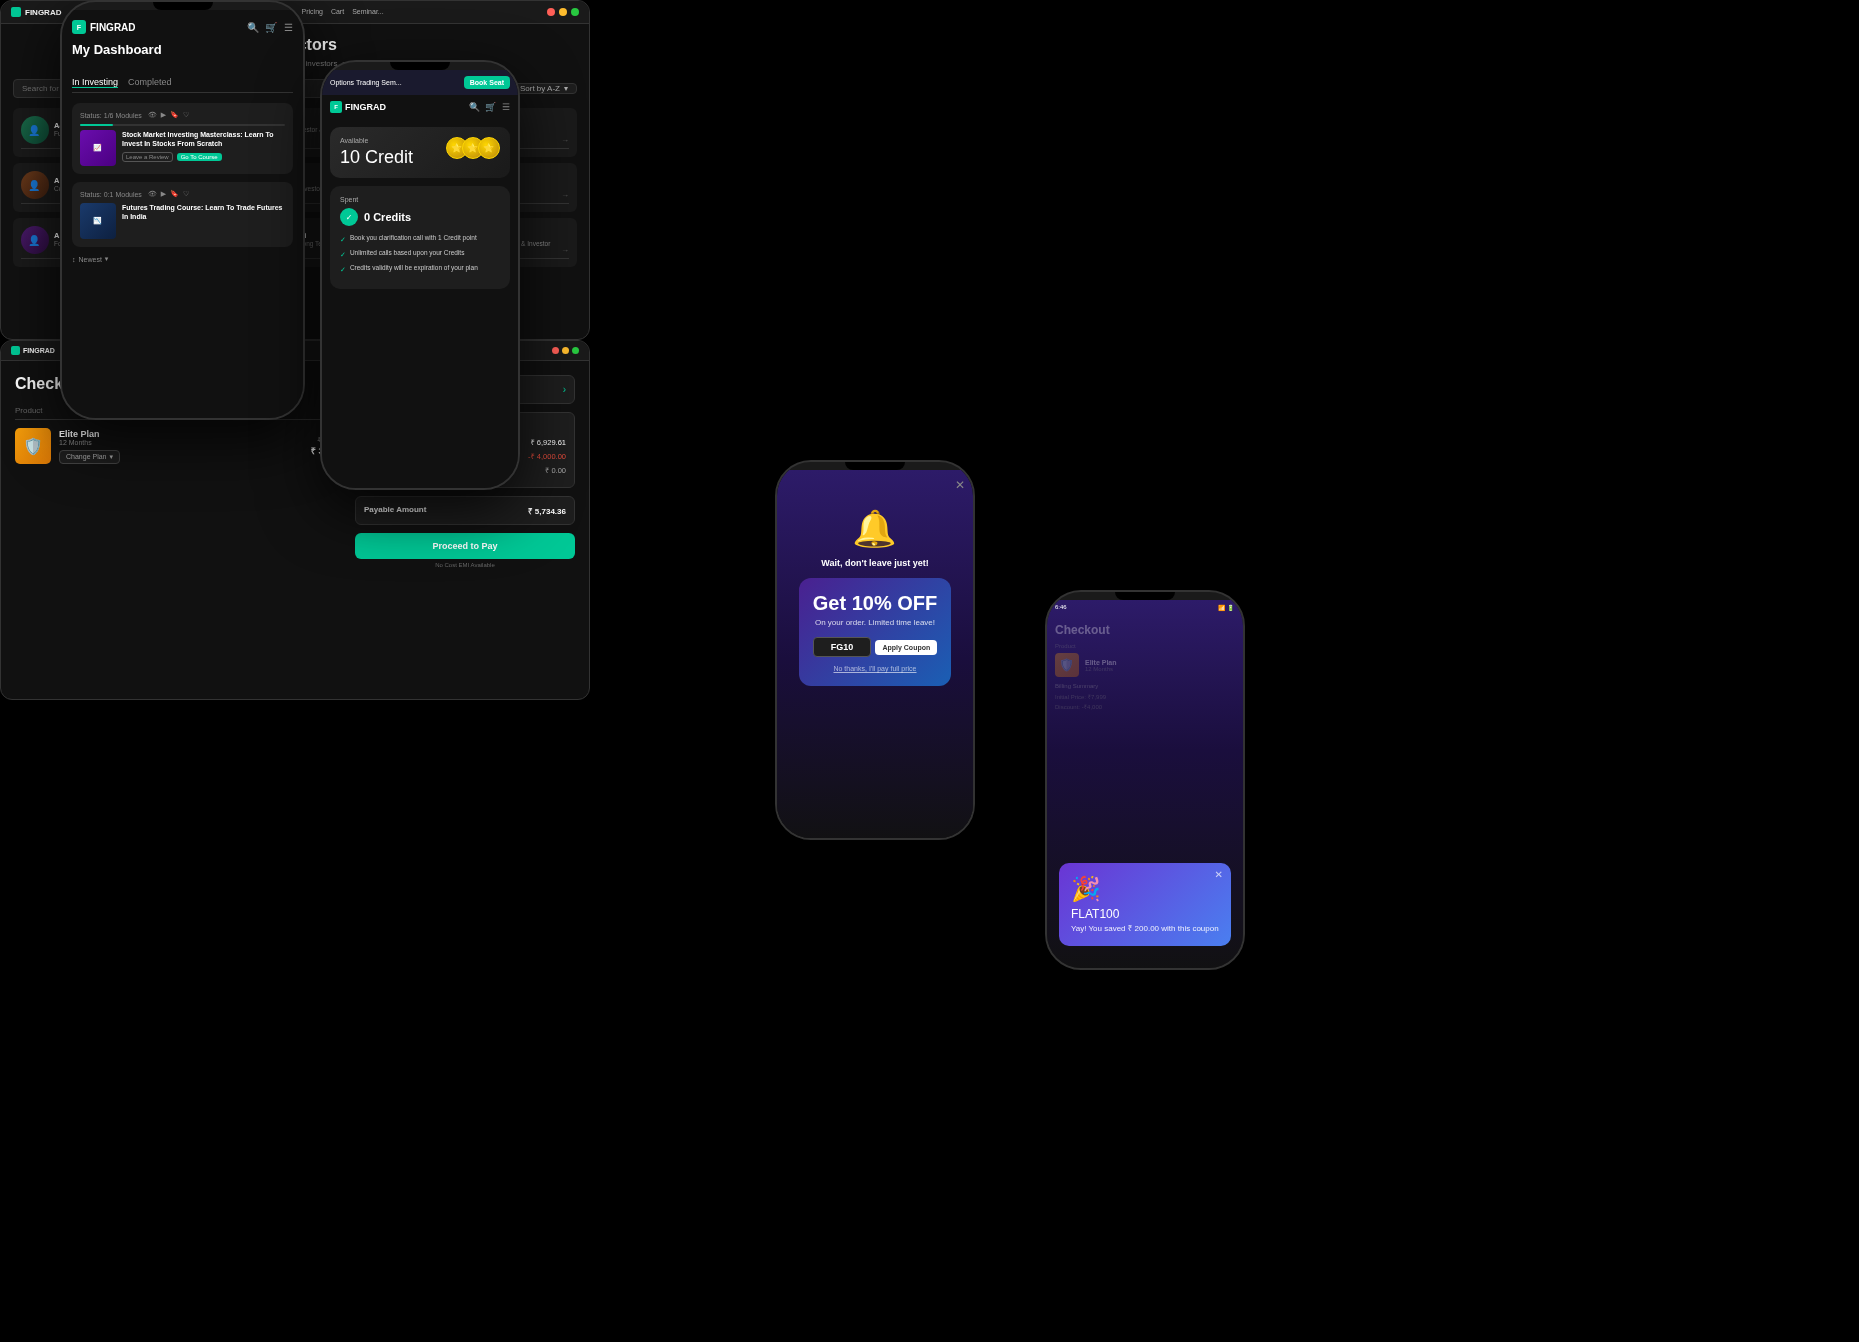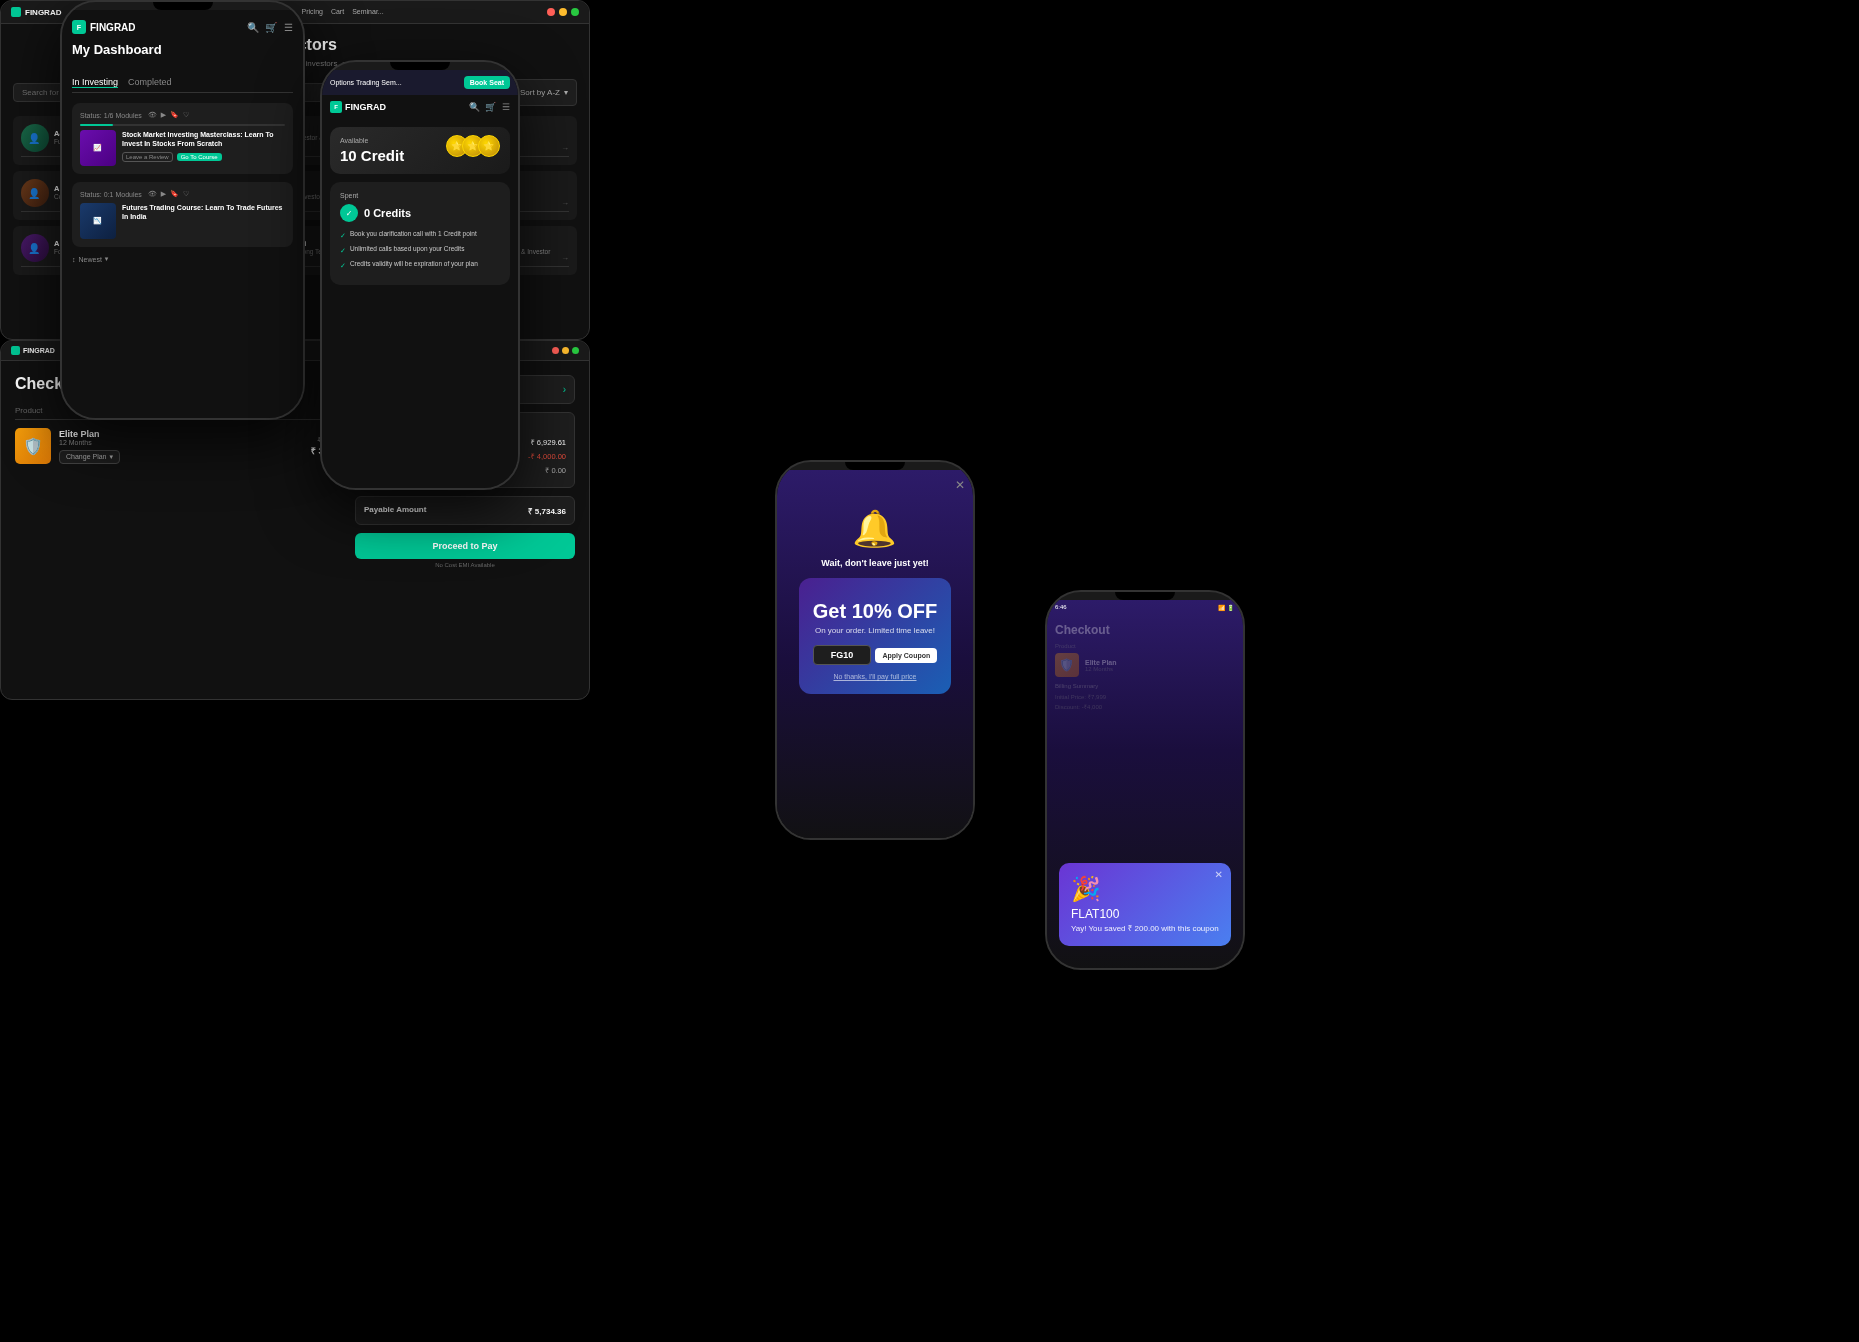--- a/index.html
+++ b/index.html
@@ -169,21 +169,21 @@
     .credits-logo { display: flex; align-items: center; gap: 3px; font-size: 9px; font-weight: 700; color: #fff; }
     .credits-logo-icon { width: 12px; height: 12px; background: #00c896; border-radius: 2px; font-size: 6px; display: flex; align-items: center; justify-content: center; color: #fff; }
     .credits-nav-icons { display: flex; gap: 5px; font-size: 9px; color: #888; }
     .credits-card {
       margin: 8px;
       border-radius: 10px;
       background: linear-gradient(135deg, #2a2a2a, #1a1a1a);
       padding: 10px;
     }
     .credits-available { font-size: 7px; color: #aaa; margin-bottom: 3px; }
-    .credits-amount { font-size: 15px; font-weight: 700; color: #fff; }
+    .credits-amount { font-size: 18px; font-weight: 400; color: #fff; }
     .credits-coins {
       display: flex;
       justify-content: flex-end;
       gap: -4px;
       margin-top: -20px;
     }
     .coin {
       width: 22px;
       height: 22px;
       border-radius: 50%;
@@ -268,21 +268,21 @@
       border: none;
       border-radius: 4px;
       padding: 4px 10px;
       font-size: 8px;
       font-weight: 600;
     }
     .inst-sort {
       background: #1e1e1e;
       border: 1px solid #333;
       border-radius: 4px;
-      padding: 8px 8px;
+      padding: 0 8px;
       color: #aaa;
       font-size: 8px;
       display: flex;
       align-items: center;
       gap: 4px;
     }
     .inst-grid { display: grid; grid-template-columns: 1fr 1fr 1fr; gap: 6px; }
     .inst-card {
       background: #1a1a1a;
       border-radius: 6px;
@@ -451,21 +451,21 @@
     .exit-close { color: #888; font-size: 12px; cursor: pointer; }
     .exit-bell { font-size: 36px; margin: 8px 0; }
     .exit-wait-text { font-size: 9px; color: #fff; font-weight: 600; margin-bottom: 10px; }
     .exit-popup-card {
       background: linear-gradient(135deg, #4a2090, #1a5fb4);
       border-radius: 12px;
       padding: 14px;
       margin: 0 12px;
       text-align: center;
     }
-    .exit-discount { font-size: 20px; font-weight: 800; color: #fff; margin-bottom: 3px; margin-top: 8px; }
+    .exit-discount { font-size: 20px; font-weight: 800; color: #fff; margin-bottom: 3px; }
     .exit-discount-sub { font-size: 8px; color: rgba(255,255,255,0.8); margin-bottom: 10px; }
     .exit-coupon-row { display: flex; gap: 4px; align-items: center; margin-bottom: 8px; }
     .exit-coupon-code {
       background: #1e1e1e;
       border: 1px solid #555;
       border-radius: 4px;
       padding: 4px 8px;
       font-size: 9px;
       font-weight: 700;
       color: #fff;

